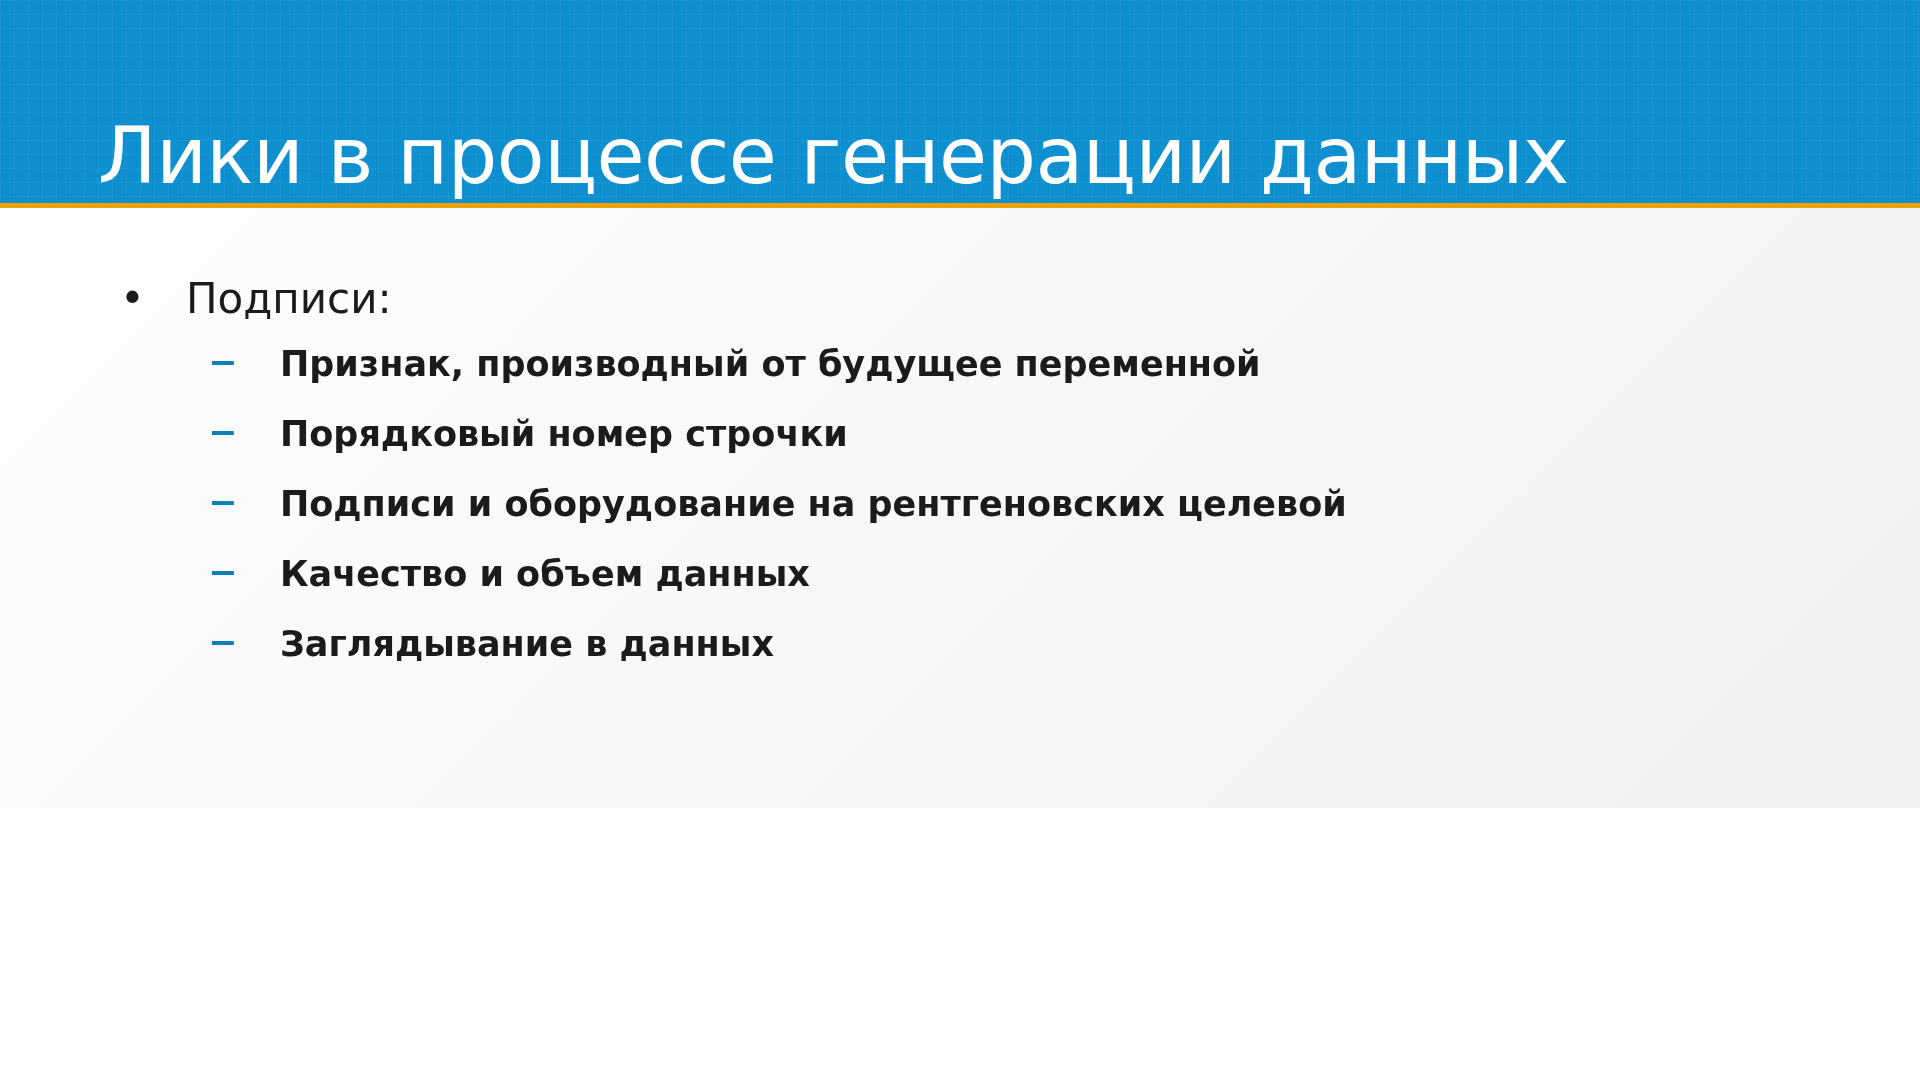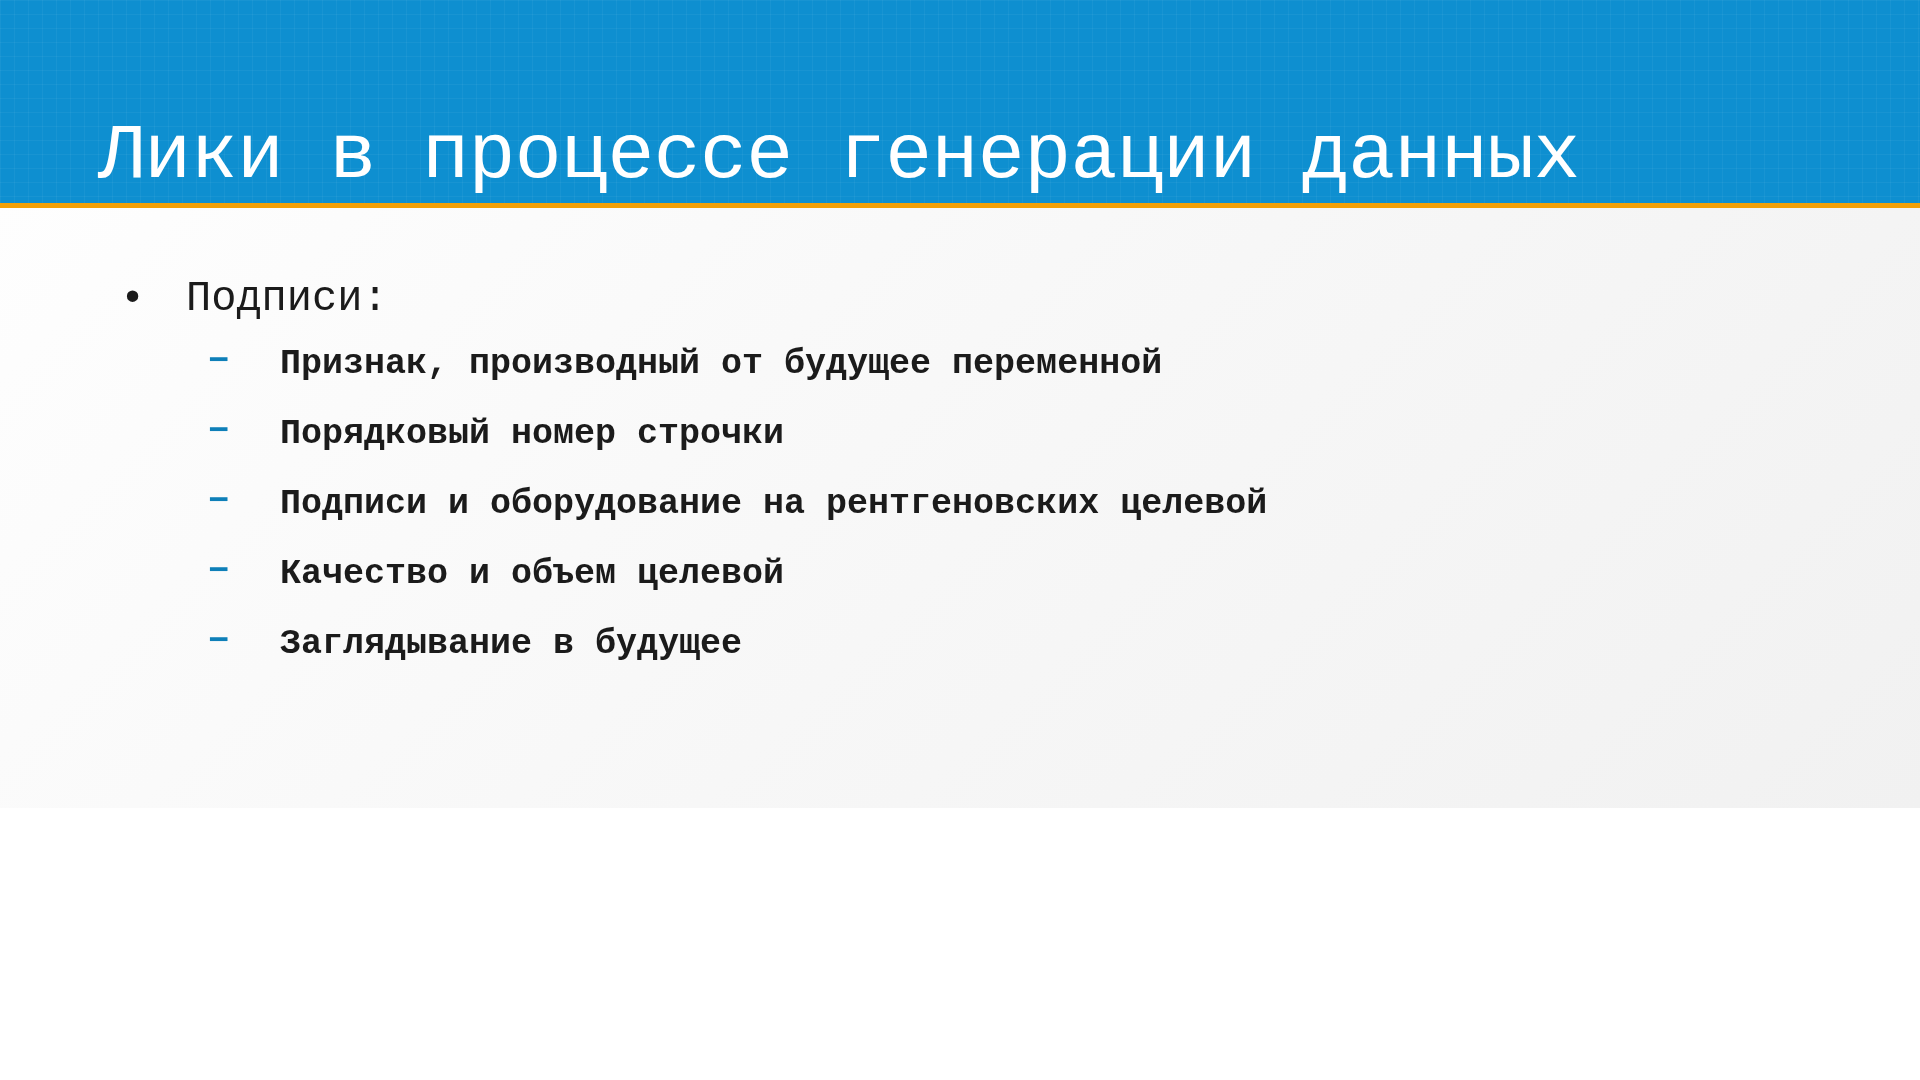--- a/index.html
+++ b/index.html
@@ -13,21 +13,20 @@
     font-family: "DejaVu Sans", sans-serif;
     background: #ffffff;
   }
 
   .slide {
     position: relative;
     width: 1920px;
     height: 808px;
     background: linear-gradient(135deg, #ffffff 0%, #f7f7f7 55%, #f1f1f1 100%);
     box-sizing: border-box;
-    font-family: Liberation Mono, monospace;
   }
 
   
   .title-band {
     position: absolute;
     top: 0;
     left: 0;
     width: 1920px;
     height: 203px;
     background: #0e8fd0;
@@ -136,23 +135,23 @@
         <span>Порядковый номер строчки</span>
       </li>
 
       <li class="level2">
         <span class="dash">−</span>
         <span>Подписи и оборудование на рентгеновских целевой</span>
       </li>
 
       <li class="level2">
         <span class="dash">−</span>
-        <span>Качество и объем целевой</span>
+        <span>Качество и объем данных</span>
       </li>
 
       <li class="level2">
         <span class="dash">−</span>
-        <span>Заглядывание в будущее</span>
+        <span>Заглядывание в данных</span>
       </li>
 
     </ul>
   </div>
 </div>
 
 </body></html>

